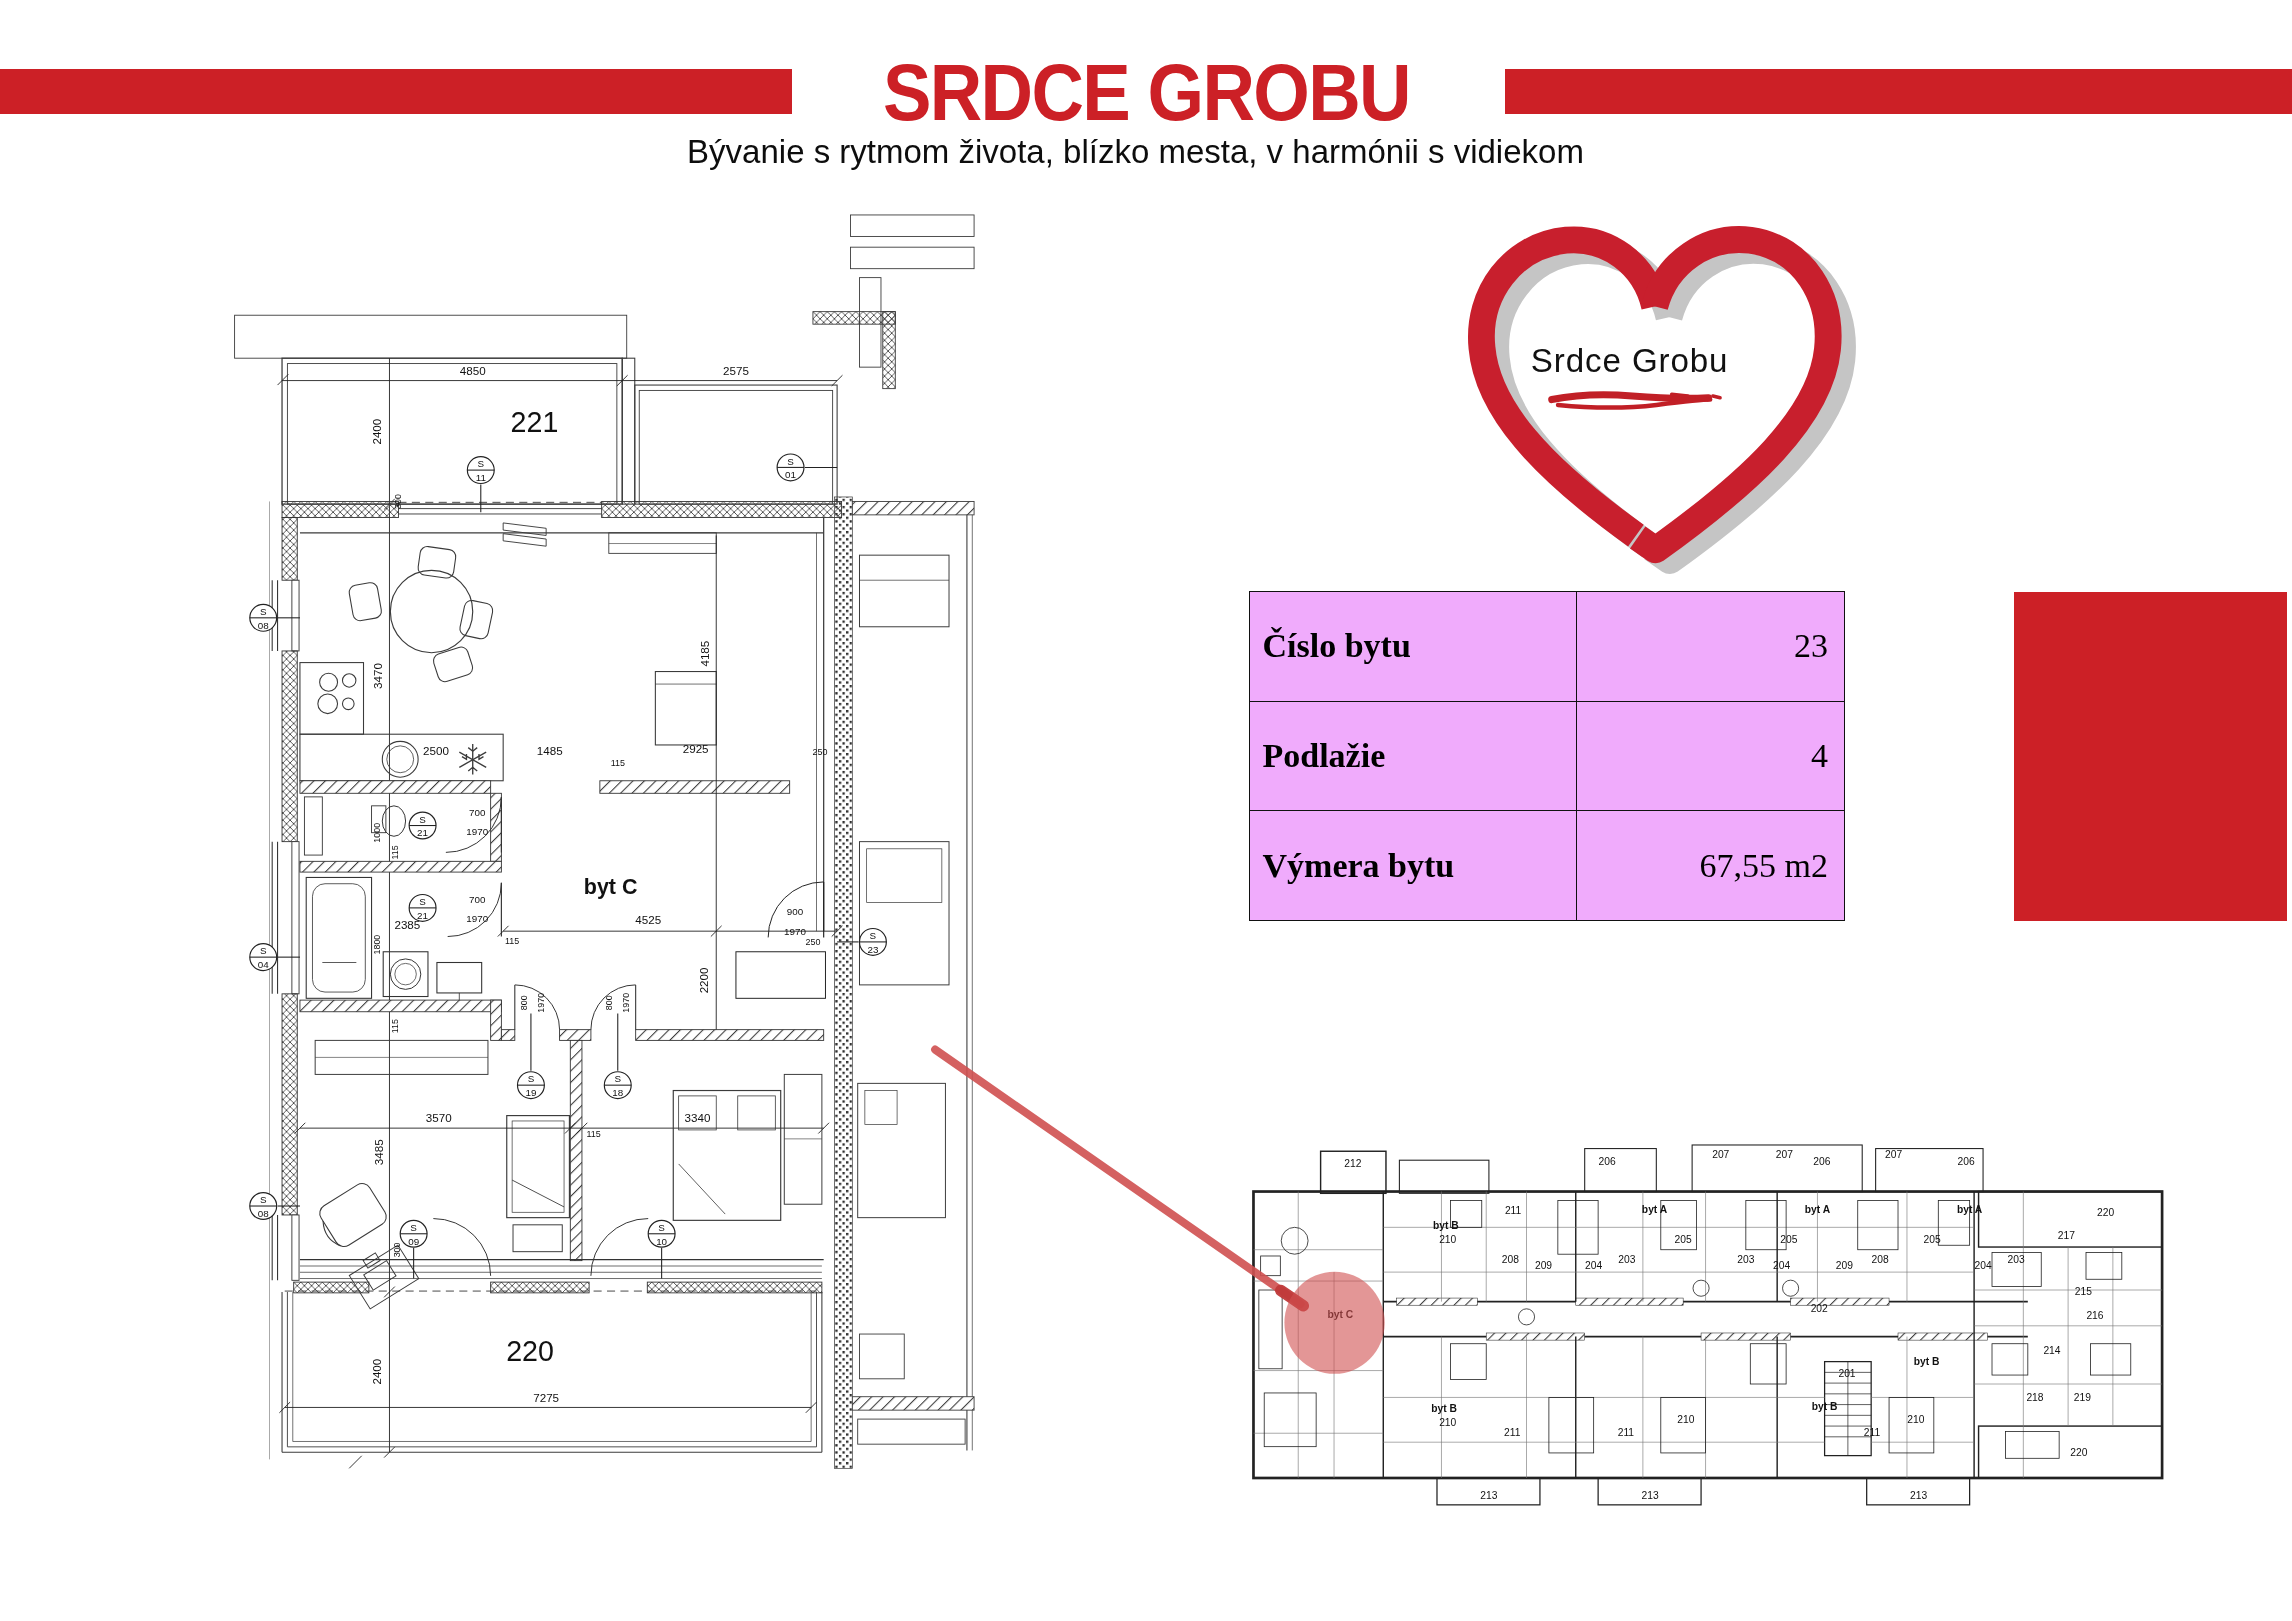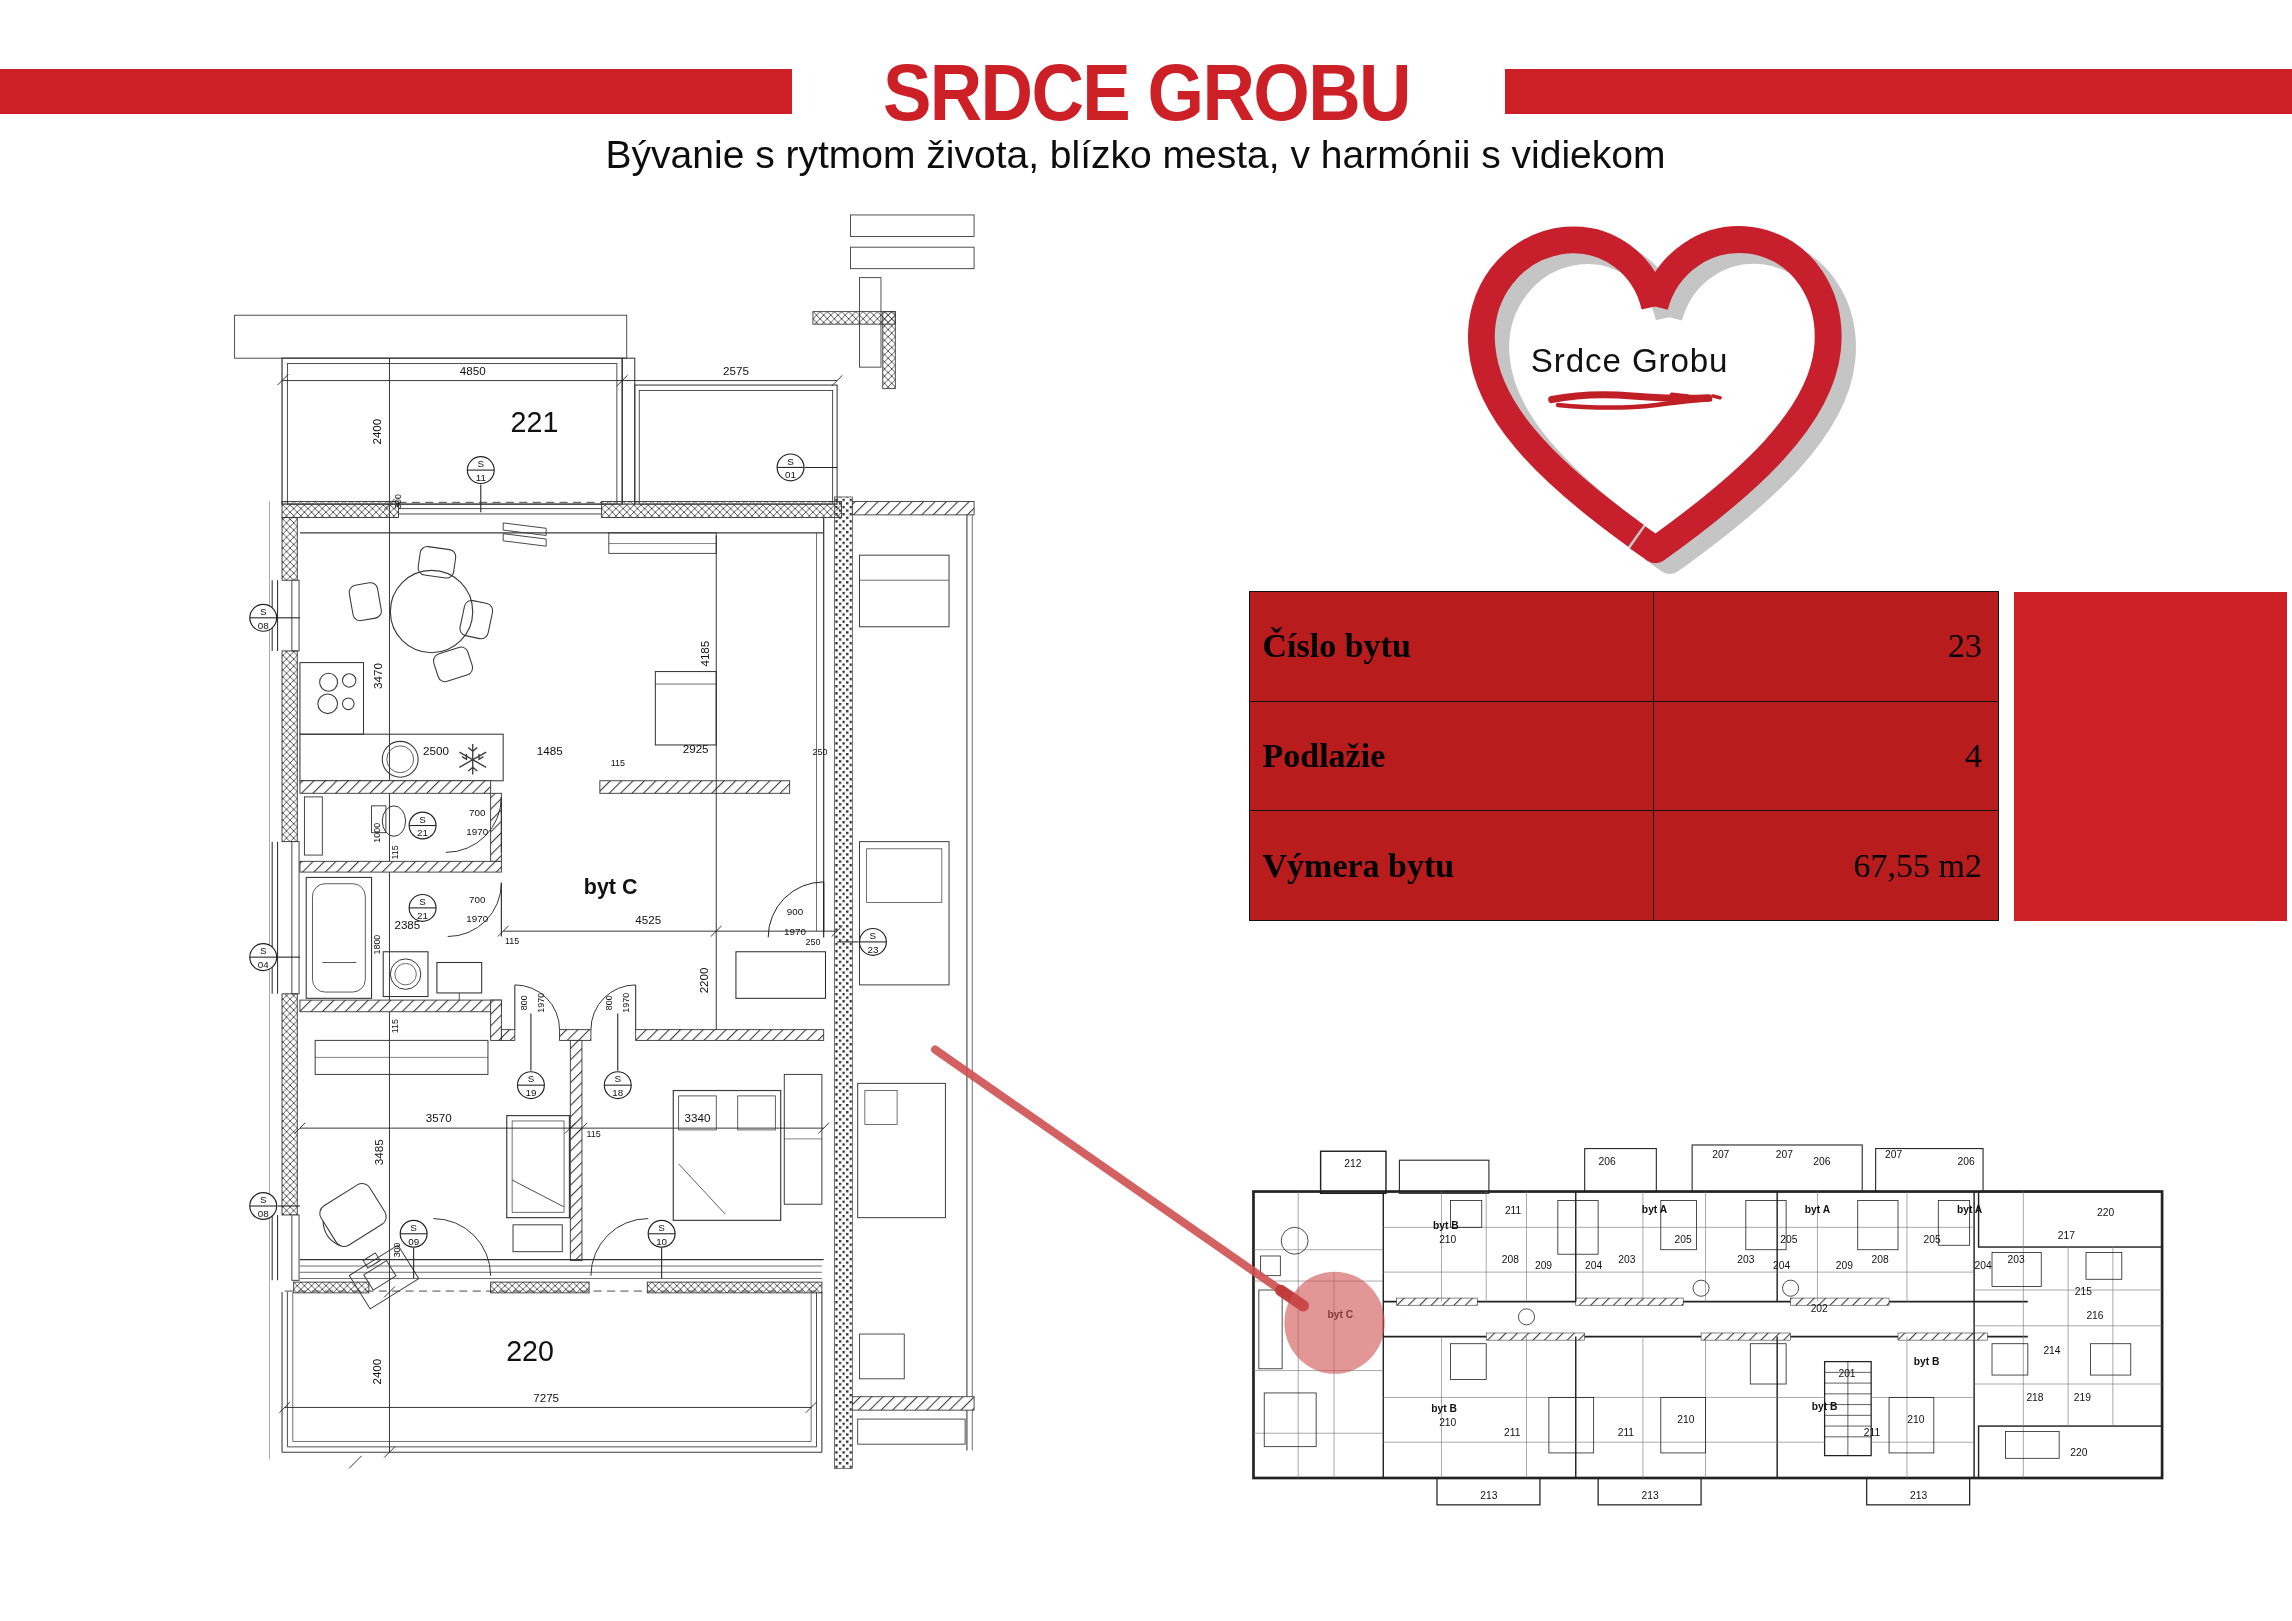--- a/index.html
+++ b/index.html
@@ -5,25 +5,25 @@
   html,body{margin:0;padding:0;}
   body{width:2293px;height:1621px;position:relative;background:#fff;overflow:hidden;
        font-family:"Liberation Sans",sans-serif;}
   .bar{position:absolute;background:#cc2026;height:45px;top:69px;}
   #bar-left{left:0;width:792px;}
   #bar-right{left:1505px;width:788px;}
   #title{position:absolute;left:0;top:47px;width:2293px;text-align:center;
          color:#cc2026;font-weight:bold;font-size:79px;letter-spacing:-1.8px;}
   #title span{display:inline-block;transform:scaleX(.92);}
   #subtitle{position:absolute;left:0;top:133px;width:2271px;text-align:center;
-            color:#0d0d0d;font-size:39px;}
+            color:#0d0d0d;font-size:33px;}
   #logo{position:absolute;left:1446px;top:208px;width:421px;height:367px;}
-  #spec-table{position:absolute;left:1249px;top:591px;width:750px;height:330px;
+  #spec-table{position:absolute;left:1249px;top:591px;width:596px;height:330px;
               border-collapse:collapse;font-family:"Liberation Serif",serif;font-size:34px;
-              table-layout:fixed;background:#b91c1c;}
+              table-layout:fixed;background:#f0abfc;}
   #spec-table td{border:1.8px solid #111;padding:0 16px 0 12.5px;height:55px;}
   #spec-table td.lbl{font-weight:bold;width:50%;}
   #spec-table td.val{text-align:right;}
   #red-block{position:absolute;left:2014px;top:592px;width:273px;height:329px;background:#cc2026;}
   #floor-plan{position:absolute;left:170px;top:206px;}
   #building-plan{position:absolute;left:1249px;top:1136px;}
   #overlay{position:absolute;left:0;top:0;pointer-events:none;}
   svg text{font-family:"Liberation Sans",sans-serif;fill:#111;}
 </style>
 </head>

